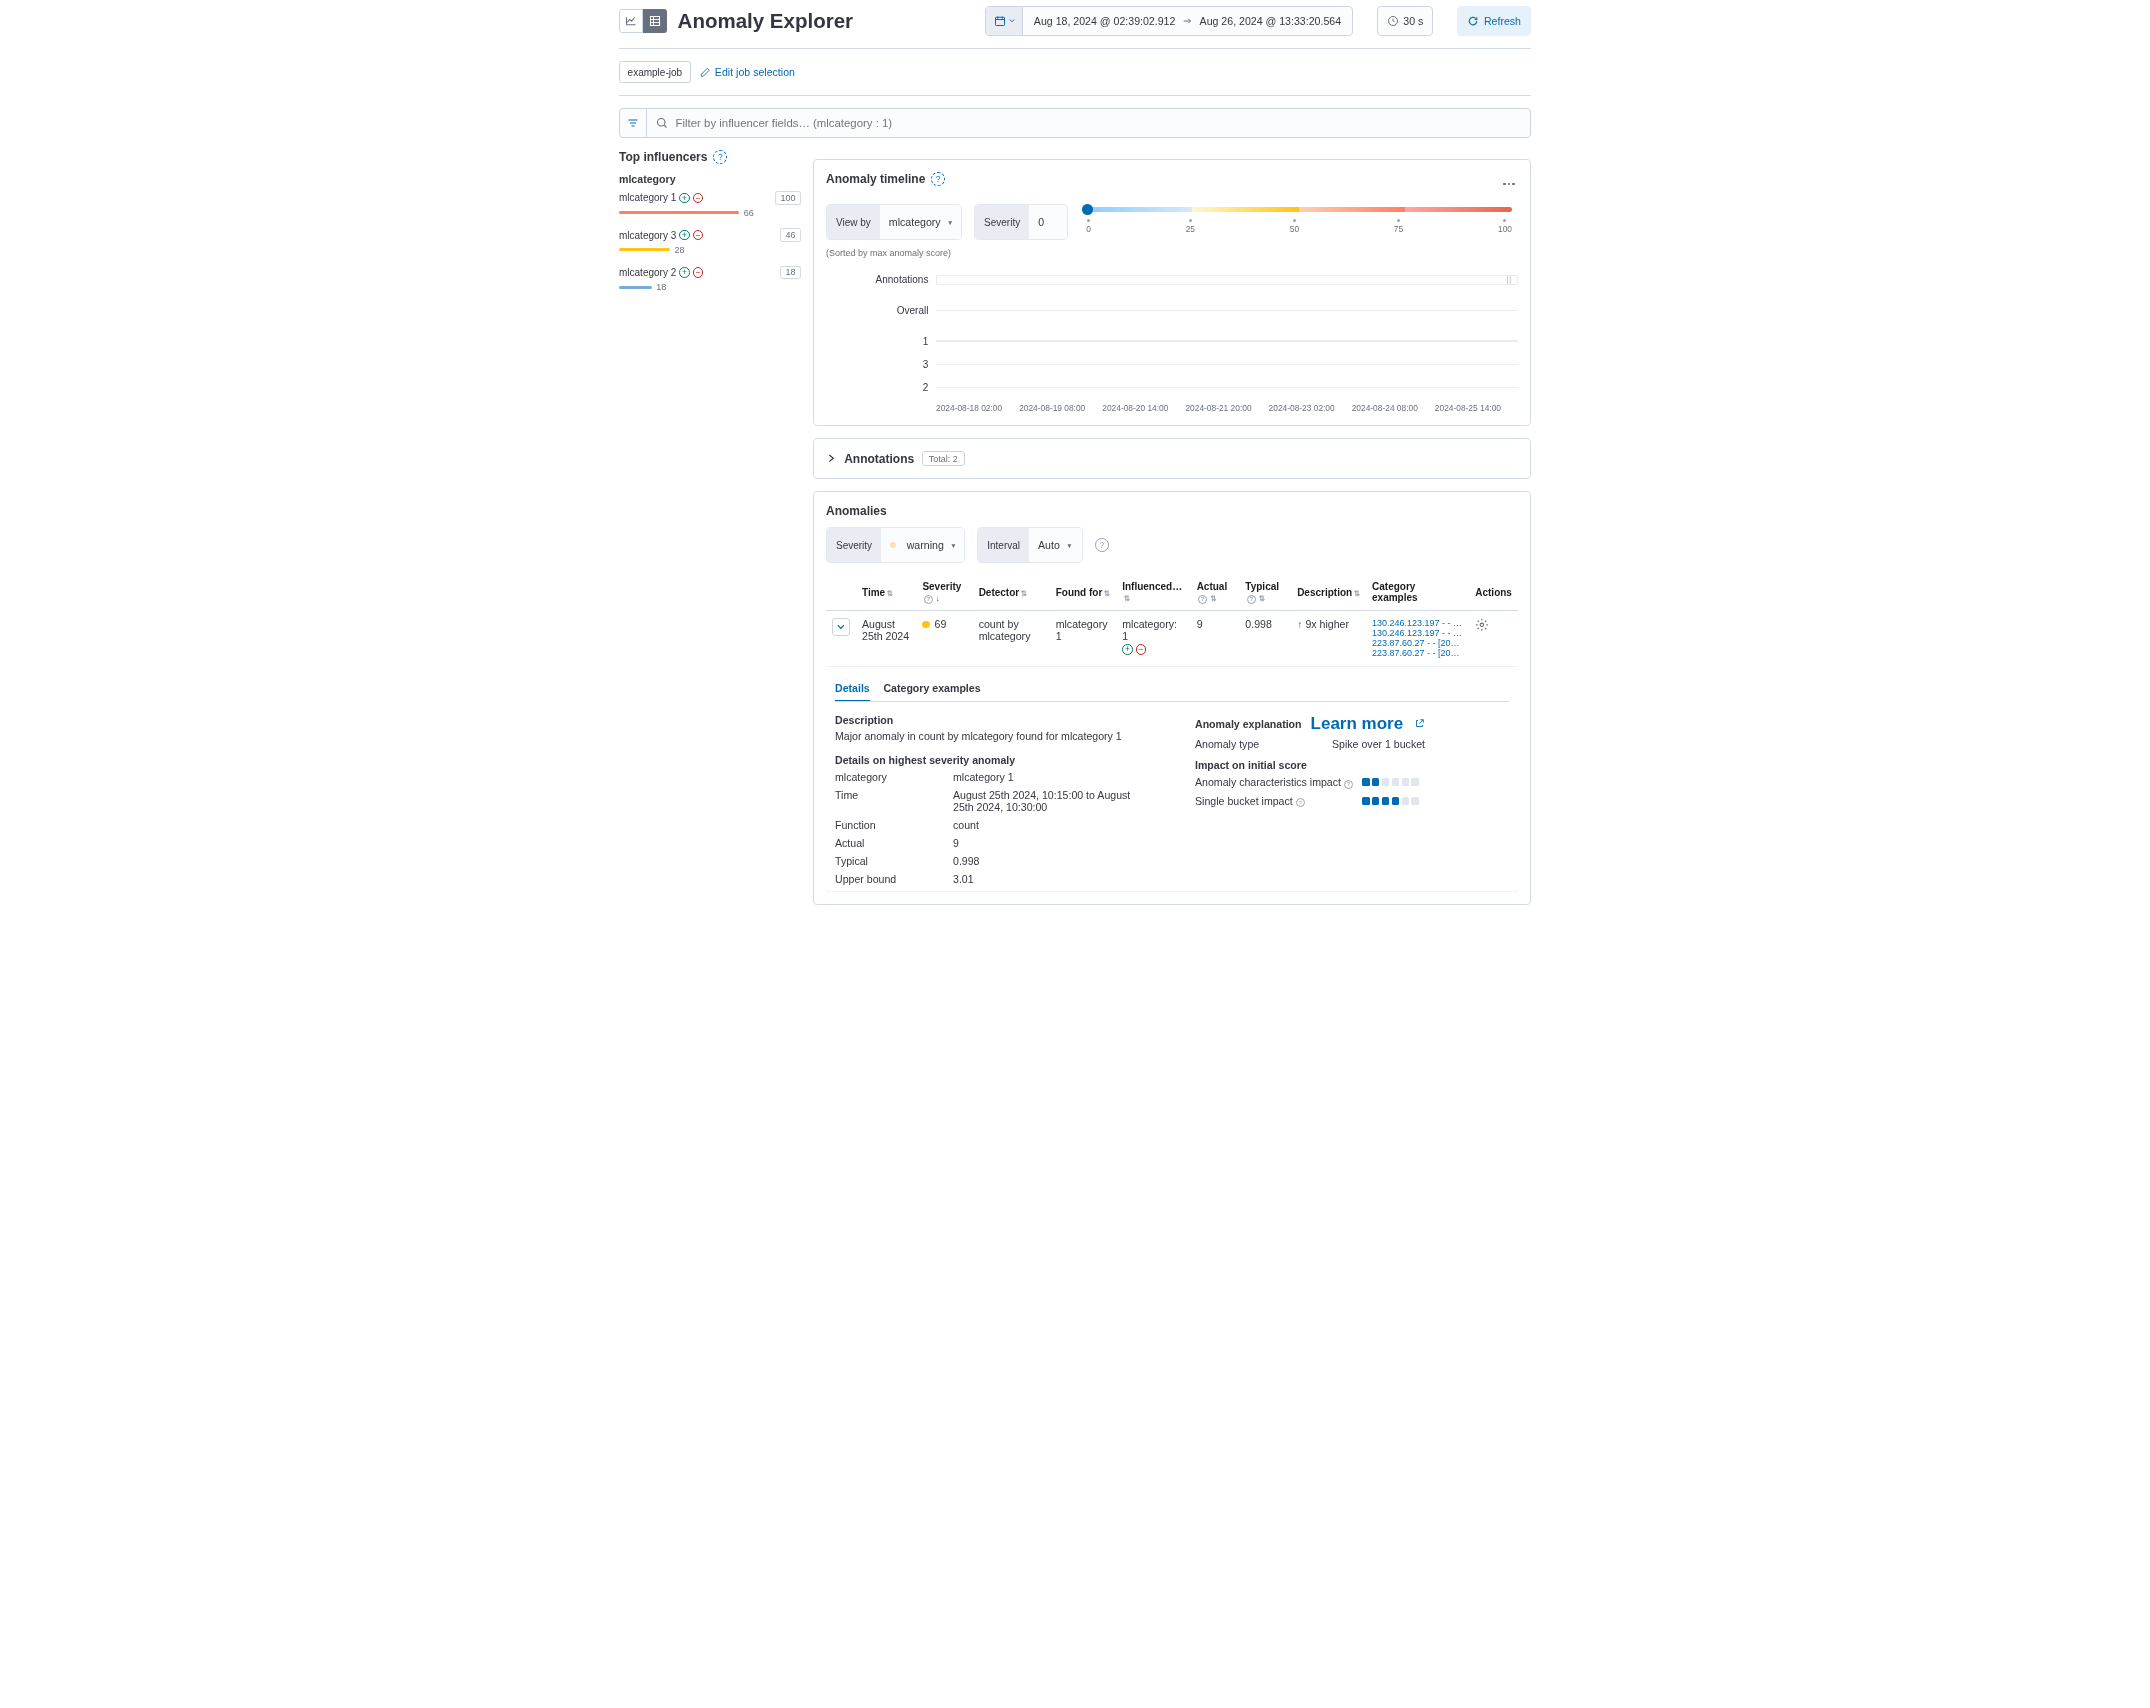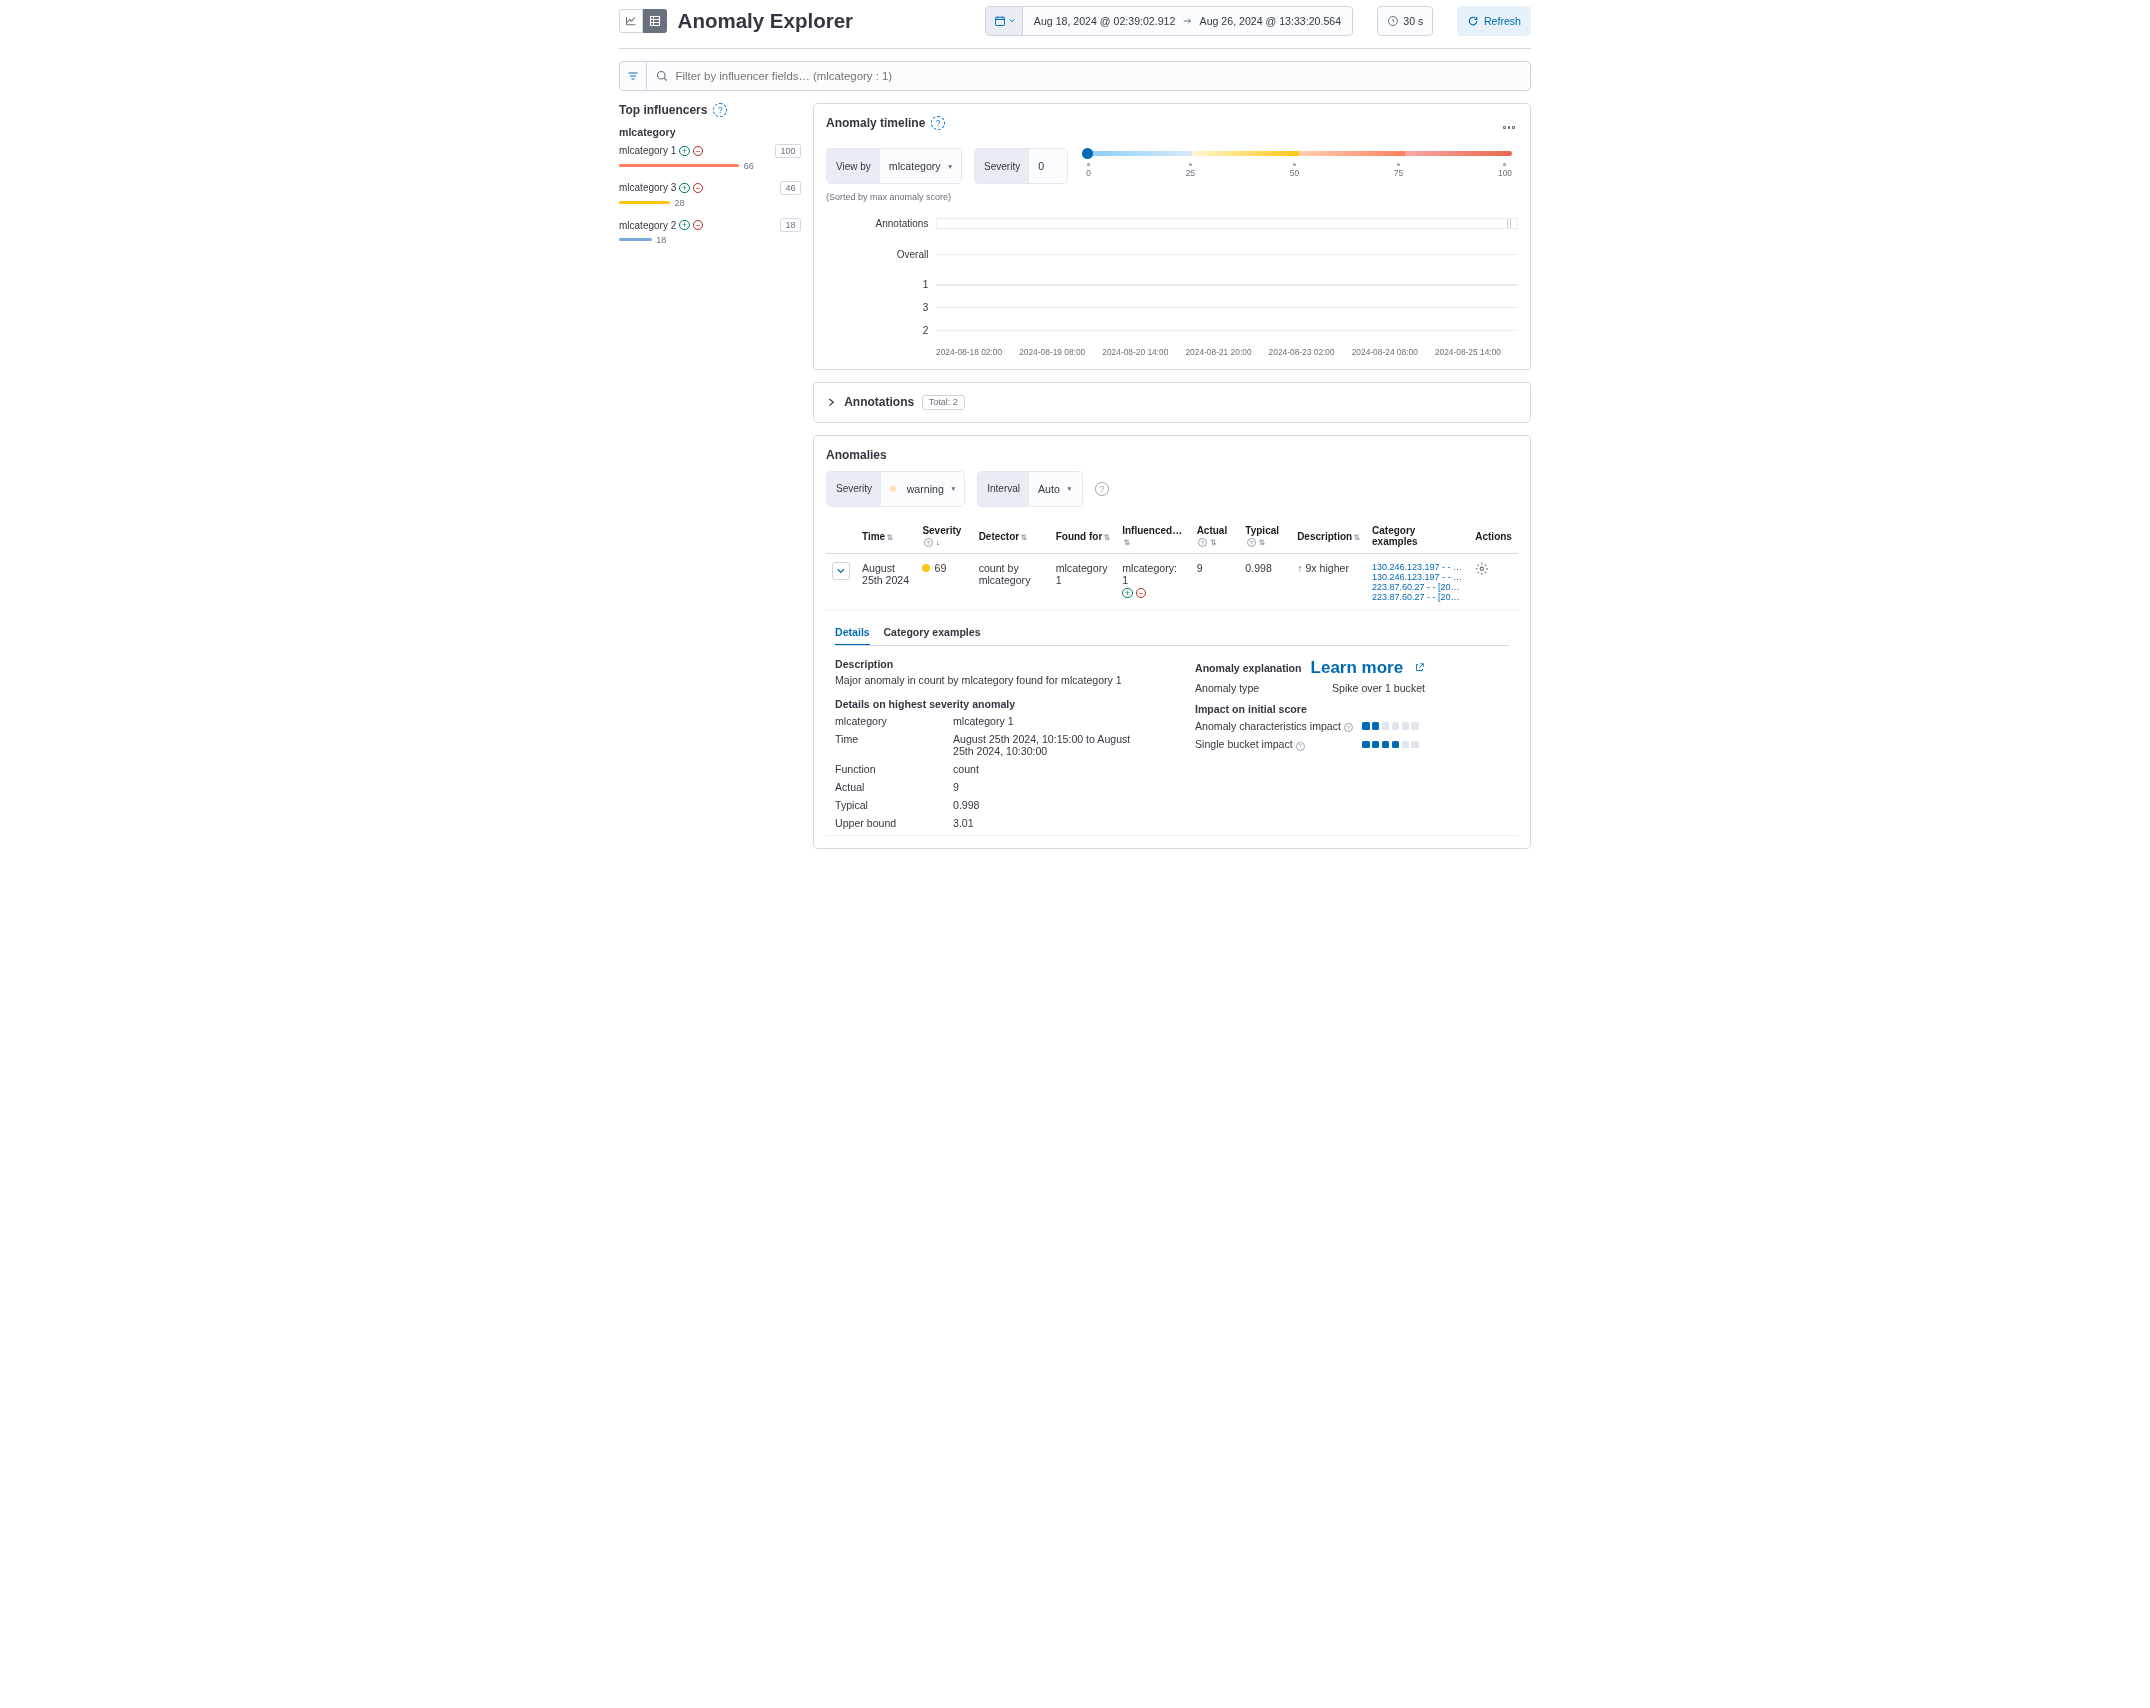--- a/index.html
+++ b/index.html
@@ -51,21 +51,21 @@
   .inf-plus { border:0.8px solid #017d73; color:#017d73;}
   .inf-minus { border:0.8px solid #bd271e; color:#bd271e;}
   .bar-row { display:flex; align-items:center; gap:4.6px; margin-top:3px;}
   .bar { height:3px; border-radius:1.5px;}
   .bar-red { background:#ff7e62;}
   .bar-yellow { background:#fec514;}
   .bar-blue { background:#79aad9;}
   .bar-label { font-size:9px; color:#69707d;}
   .total-badge { float:right; font-size:9px; color:#69707d; border:0.8px solid #d3dae6; border-radius:2.3px; padding:0.8px 4.6px; background:#fff;}
   
-  .card { border:0.8px solid #d3dae6; border-radius:4.6px; padding:12px; margin-bottom:12px; background:#fff;}
+  .card { border:0.8px solid #d3dae6; border-radius:4.6px; padding:12px; margin-bottom:12px; background:#fff;margin-top:9px;}
   .card-header { display:flex; align-items:center; justify-content:space-between;}
   .triple-dot { width:18px; height:18px; display:flex; gap:2.3px; align-items:center; justify-content:center; cursor:pointer;}
   .triple-dot span { width:2.3px; height:2.3px; border:0.8px solid #69707d; border-radius:0.8px;}
   
   .controls-row { display:flex; gap:12px; align-items:flex-start; margin-top:9px; flex-wrap:wrap;}
   .form-group { display:flex; border:0.8px solid #e4e8ee; border-radius:4.6px; overflow:hidden; height:36px;}
   .form-group .label { background:#e9edf3; padding:0 9px; display:flex; align-items:center; font-size:10px; color:#343741;}
   .form-group .select { padding:0 9px; display:flex; align-items:center; gap:7.6px; background:#fbfcfd; cursor:pointer;}
   .caret-down { font-size:7.6px; color:#69707d;}
   
@@ -180,20 +180,29 @@
       </div>
       <div class="chip refresh-btn">
         <svg width="12" height="12" viewBox="0 0 16 16">
             <path d="M13 8a5 5 0 1 1-1.5-3.5M13 3v3h-3" fill="none" stroke="#006bb4" stroke-width="1.5"></path>
           </svg>
         <span>Refresh</span>
       </div>
     </div>
   </div>
 
+  <div class="job-row">
+    <span class="job-chip">example-job</span>
+    <span class="edit-link">
+      <svg width="10.6" height="10.6" viewBox="0 0 16 16">
+          <path d="M11 2l3 3-9 9H2v-3z" fill="none" stroke="#006bb4" stroke-width="1.3"></path>
+        </svg>
+      <span>Edit job selection</span>
+    </span>
+  </div>
 
   <div class="filter-bar">
     <div class="filter-prepend">
       <svg width="12" height="12" viewBox="0 0 16 16">
           <path d="M2 4h12M4 8h8M6 12h4" stroke="#006bb4" stroke-width="1.5"></path>
         </svg>
     </div>
     <div class="filter-input">
       <svg width="12" height="12" viewBox="0 0 16 16">
           <circle cx="7" cy="7" r="5" fill="none" stroke="#69707d" stroke-width="1.5"></circle>

